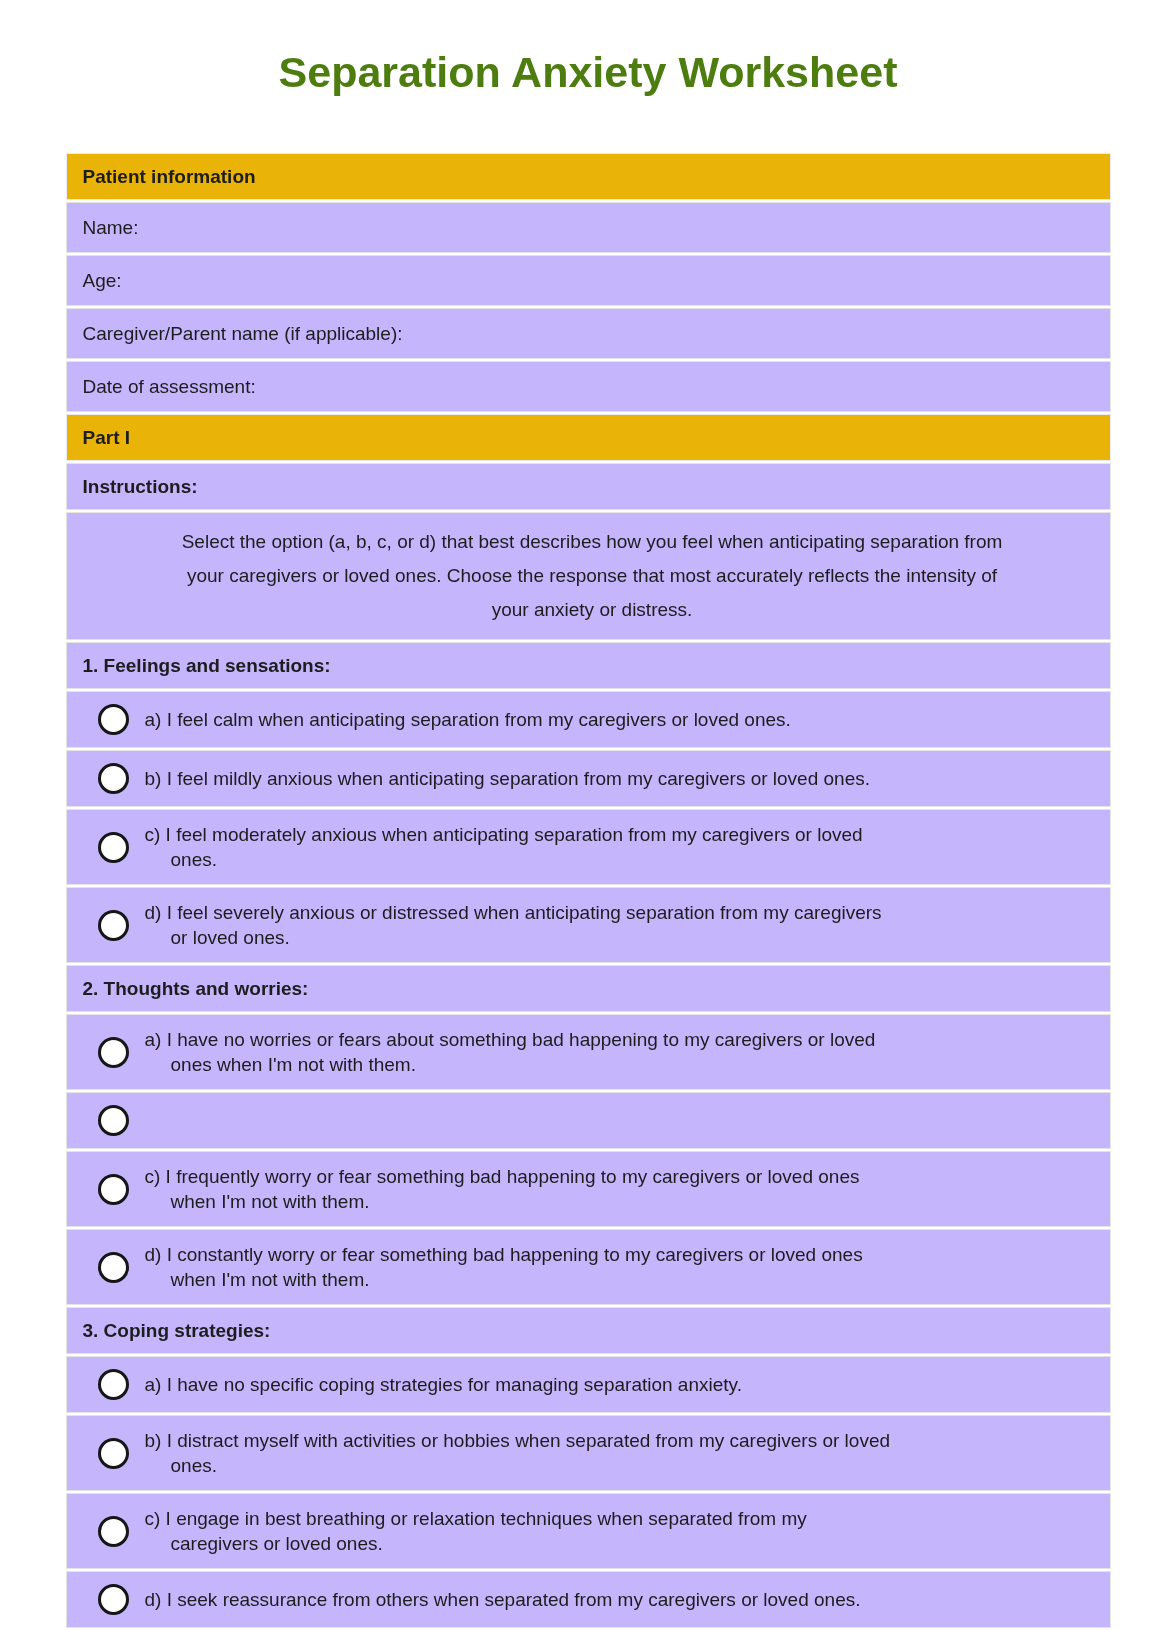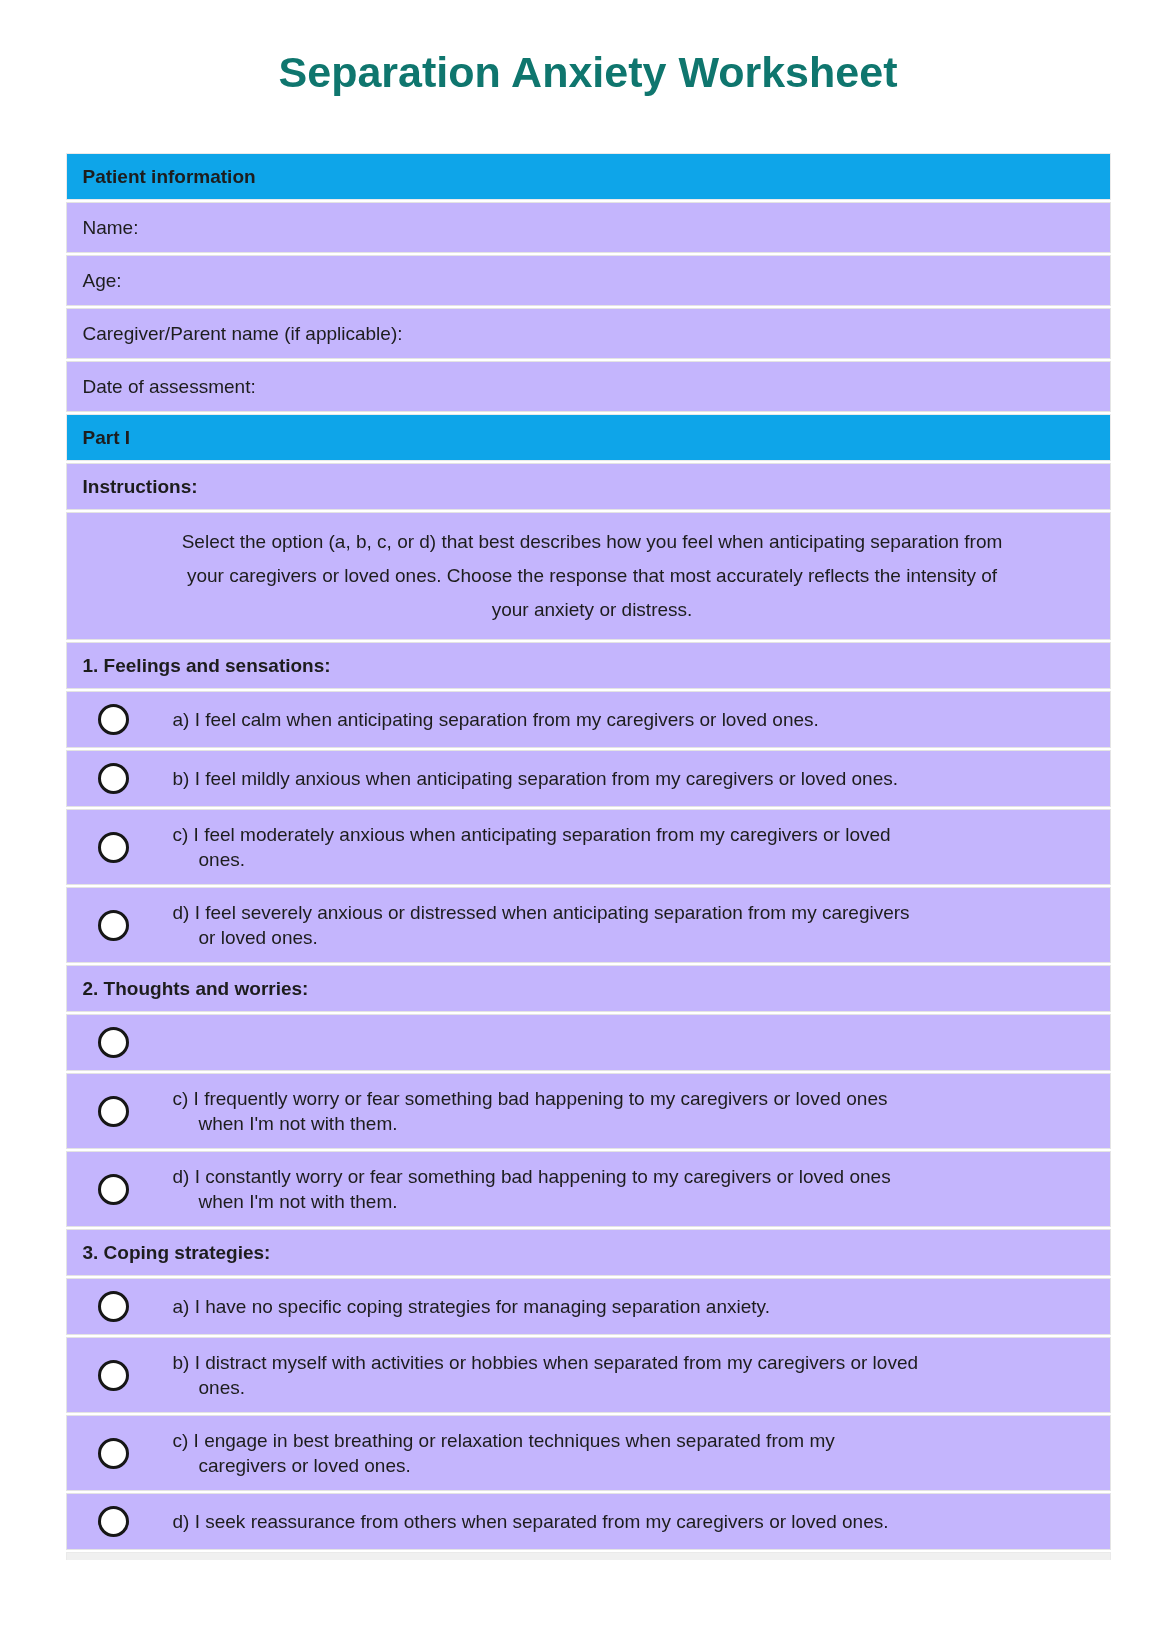--- a/index.html
+++ b/index.html
@@ -15,37 +15,37 @@
     color: #1d1d1d;
     position: relative;
   }
   .page-title {
     margin: 0;
     padding-top: 48px;
     font-size: 43px;
     line-height: 1.15;
     font-weight: 700;
     text-align: center;
-    color: #0f766e;
+    color: #4d7c0f;
   }
   .sheet {
     width: 1045px;
     margin: 56px auto 0 auto;
   }
   .t-row {
     box-sizing: border-box;
     background: #c4b5fd;
     border: 1px solid #e4e4e4;
     margin-bottom: 2px;
     padding: 12px 10px 12px 16px;
     font-size: 19px;
     line-height: 25px;
   }
   .t-row.gray {
-    background: #0ea5e9;
+    background: #eab308;
     border-color: #eaeaea;
   }
   .bold { font-weight: 700; }
   .compact { padding-top: 10px; padding-bottom: 10px; }
   .pre-wrap { white-space: pre-line; }
   .para { line-height: 34px; padding-right: 8px; text-align: center; }
   .opt {
     display: flex;
     align-items: center;
     padding-left: 31px;
@@ -54,21 +54,21 @@
     flex: 0 0 31px;
     width: 31px;
     height: 31px;
     box-sizing: border-box;
     border: 3px solid #161616;
     border-radius: 50%;
     background: #ffffff;
     cursor: pointer;
   }
   .opt-label {
-    margin-left: 44px;
+    margin-left: 16px;
     padding-left: 26px;
     text-indent: -26px;
     white-space: pre-line;
   }
   .bottom-strip {
     height: 8px;
     background: #f0f0f0;
     border: 1px solid #eaeaea;
     border-bottom: none;
     box-sizing: border-box;
@@ -109,20 +109,25 @@
   </div>
   <div class="t-row opt">
     <span class="radio"></span>
     <span class="opt-label">d) I feel severely anxious or distressed when anticipating separation from my caregivers
 or loved ones.</span>
   </div>
 
   <div class="t-row bold compact">2. Thoughts and worries:</div>
   <div class="t-row opt">
     <span class="radio"></span>
+    <span class="opt-label">a) I have no worries or fears about something bad happening to my caregivers or loved
+ones when I'm not with them.</span>
+  </div>
+  <div class="t-row opt">
+    <span class="radio"></span>
   </div>
   <div class="t-row opt">
     <span class="radio"></span>
     <span class="opt-label">c) I frequently worry or fear something bad happening to my caregivers or loved ones
 when I'm not with them.</span>
   </div>
   <div class="t-row opt">
     <span class="radio"></span>
     <span class="opt-label">d) I constantly worry or fear something bad happening to my caregivers or loved ones
 when I'm not with them.</span>

